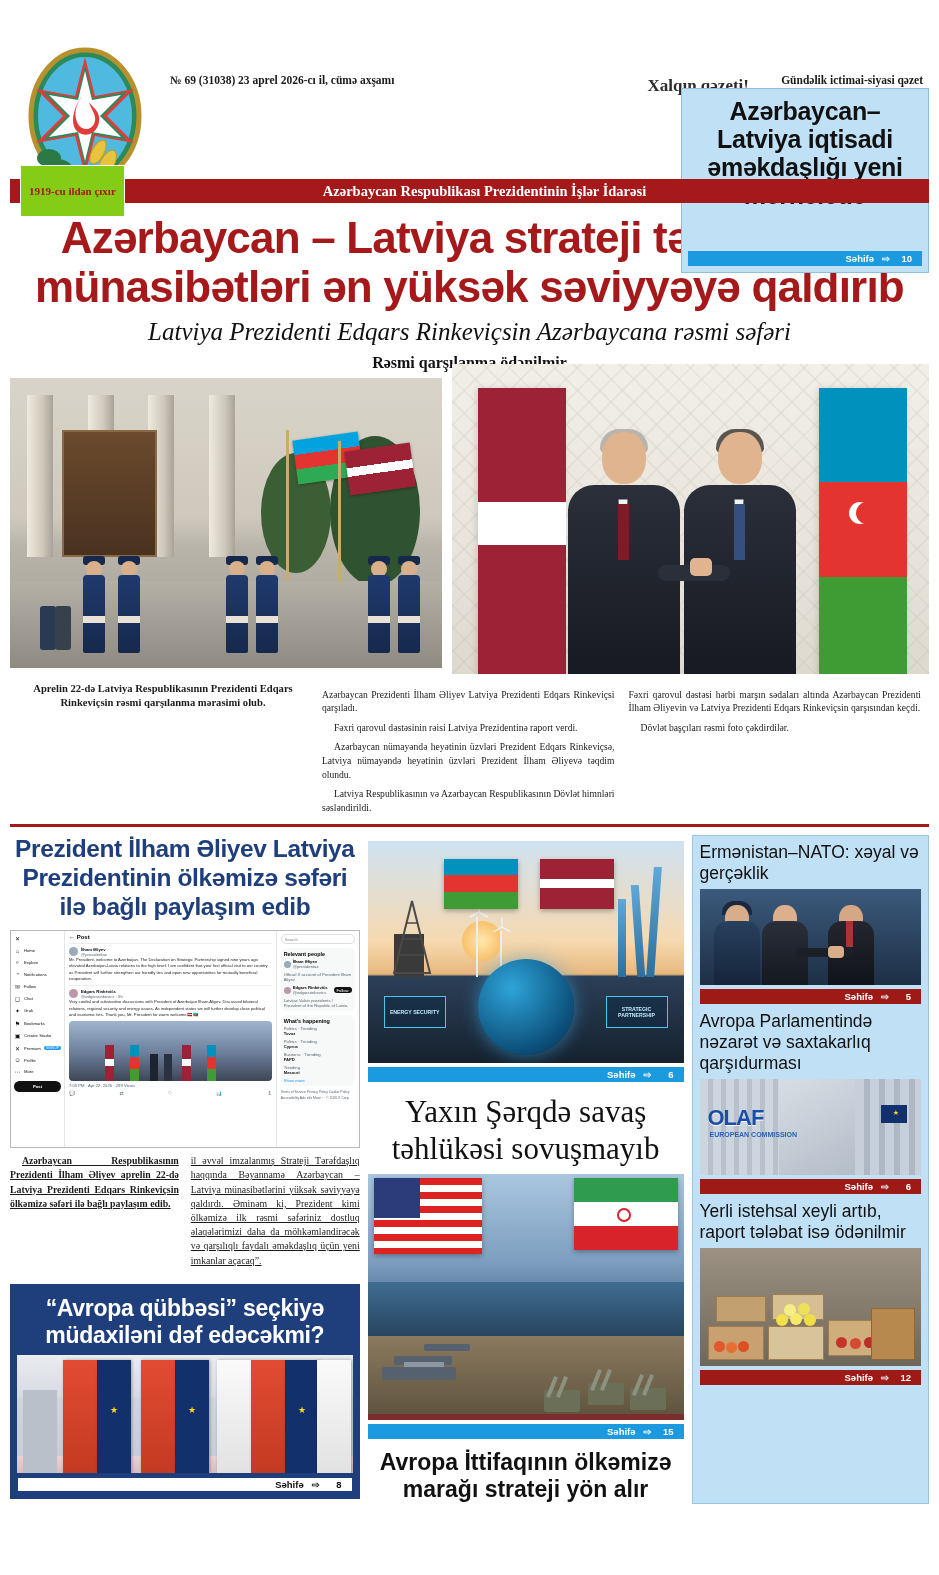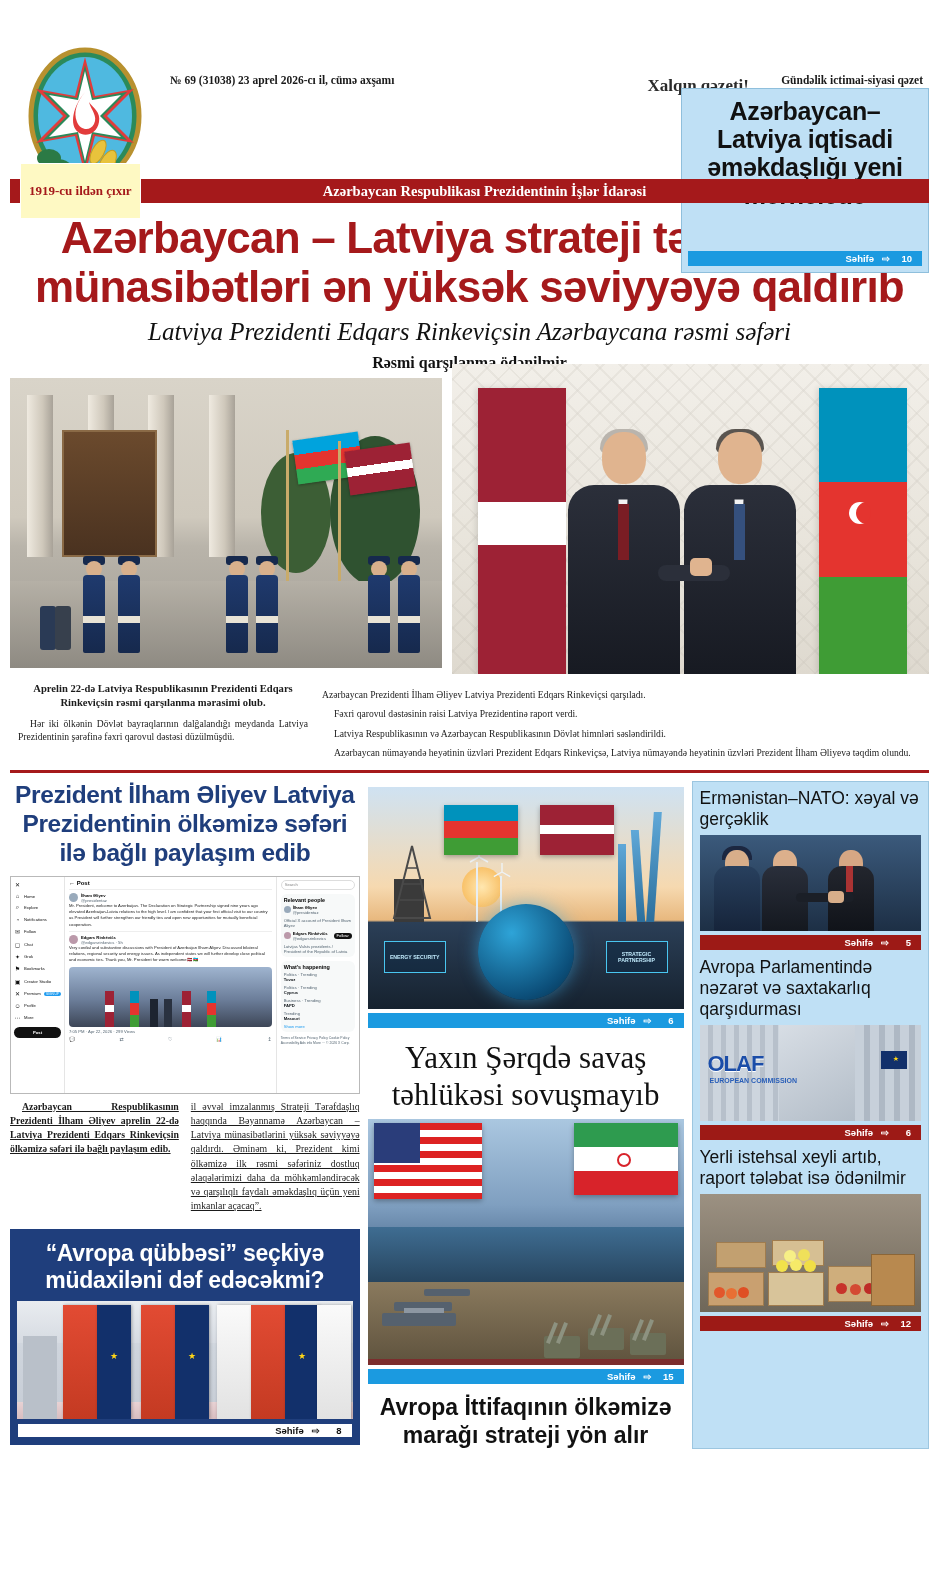--- a/index.html
+++ b/index.html
@@ -30,22 +30,22 @@
   .pagebar { height: 15px; display: flex; align-items: center; justify-content: flex-end;
              padding-right: 10px; gap: 8px; font-size: 9.5px; font-weight: bold; }
   .pagebar .pb-num { min-width: 14px; text-align: right; }
   .pb-blue { background: #1b9ae0; color: #fff; }
   .pb-darkred { background: #9d1a16; color: #fff; }
   .pb-white { background: #fff; color: #111; }
 
   
   .redbar { height: 24px; background: #a5191b; display: flex; align-items: center;
             position: relative; margin-top: 4px; }
-  .founded { position: absolute; left: 10px; background: #fef9c3; color: #a5191b;
-             font-family: "Liberation Serif", serif; font-weight: bold; font-size: 13px;
+  .founded { position: absolute; left: 10px; background: #84cc16; color: #a5191b;
+             font-family: "Liberation Serif", serif; font-weight: bold; font-size: 11px;
              padding: 19px 8px; border: 1px solid #fff; }
   .redbar-title { width: 100%; text-align: center; color: #fff; font-family: "Liberation Serif", serif;
                   font-weight: bold; font-size: 14.5px; padding-left: 30px; }
 
   
   .main-head { text-align: center; color: #a5191b; font-weight: bold; font-size: 44px;
                line-height: 1.12; letter-spacing: -0.8px; padding: 10px 4px 0 4px; }
   .main-sub { text-align: center; font-family: "Liberation Serif", serif; font-style: italic;
               font-size: 25px; color: #111; padding-top: 6px; }
 
@@ -365,27 +365,30 @@
           <div class="tie" style="background:#35507d;"></div>
       </div>
       <div class="hs-arm" style="left:206px; width:72px;"></div>
       <div style="position:absolute;bottom:31.5%;left:238px;width:22px;height:18px;background:#e0b48f;border-radius:5px;"></div>
     </div>
   </div>
 
   <div class="caption-wrap">
     <div class="cap-col c1">
       <div class="cap-lead">Aprelin 22-də Latviya Respublikasının Prezidenti Edqars Rinkeviçsin rəsmi qarşılanma mərasimi olub.</div>
-      <p>Hər iki ölkənin Dövlət bayraqlarının dalğalandığı meydanda Latviya Prezidentinin şərəfinə fəxri qarovul dəstəsi düzülmüşdü.</p>
     </div>
     <div class="cap-col">
       <p class="noind">Azərbaycan Prezidenti İlham Əliyev Latviya Prezidenti Edqars Rinkeviçsi qarşıladı.</p>
       <p>Fəxri qarovul dəstəsinin rəisi Latviya Prezidentinə raport verdi.</p>
+      <p>Azərbaycan nümayəndə heyətinin üzvləri Prezident Edqars Rinkeviçsə, Latviya nümayəndə heyətinin üzvləri Prezident İlham Əliyevə təqdim olundu.</p>
       <p>Latviya Respublikasının və Azərbaycan Respublikasının Dövlət himnləri səsləndirildi.</p>
-      <p>Azərbaycan nümayəndə heyətinin üzvləri Prezident Edqars Rinkeviçsə, Latviya nümayəndə heyətinin üzvləri Prezident İlham Əliyevə təqdim olundu.</p>
+    </div>
+    <div class="cap-col">
+      <p class="noind">Fəxri qarovul dəstəsi hərbi marşın sədaları altında Azərbaycan Prezidenti İlham Əliyevin və Latviya Prezidenti Edqars Rinkeviçsin qarşısından keçdi.</p>
+      <p>Dövlət başçıları rəsmi foto çəkdirdilər.</p>
     </div>
   </div>
 
   <div class="rule-red"></div>
 
   <div class="cols">
 
     <div class="col-left">
       <div class="navy-head">Prezident İlham Əliyev Latviya Prezidentinin ölkəmizə səfəri ilə bağlı paylaşım edib</div>
 

